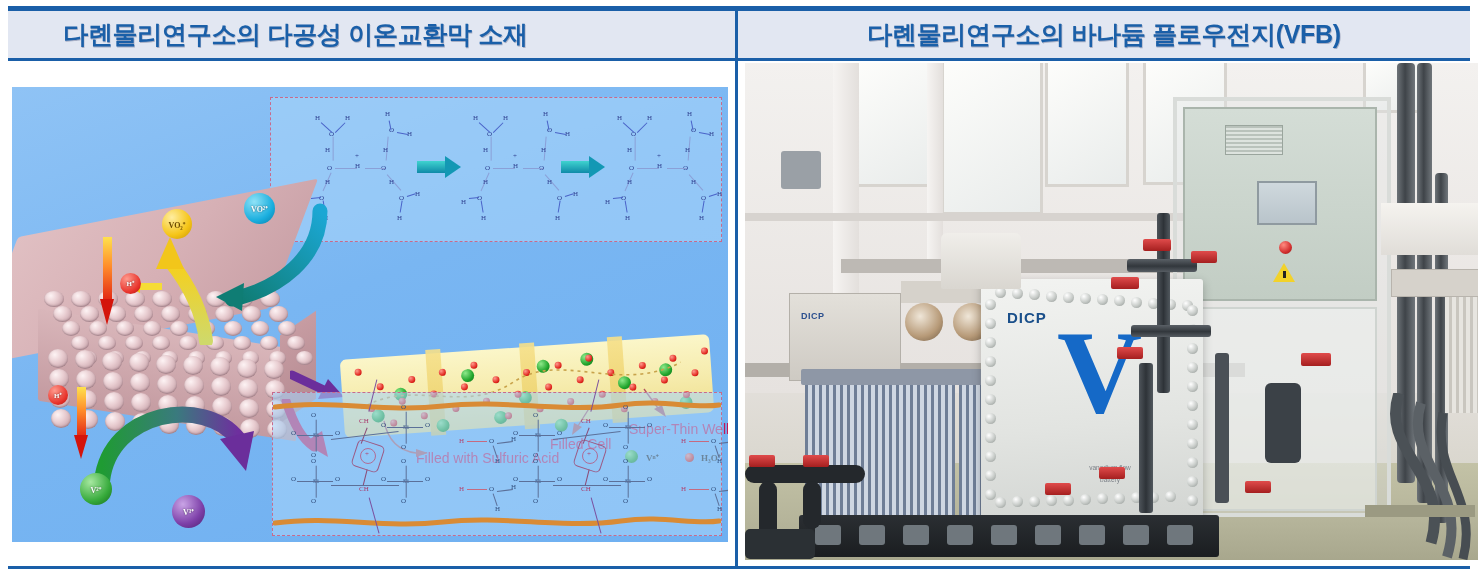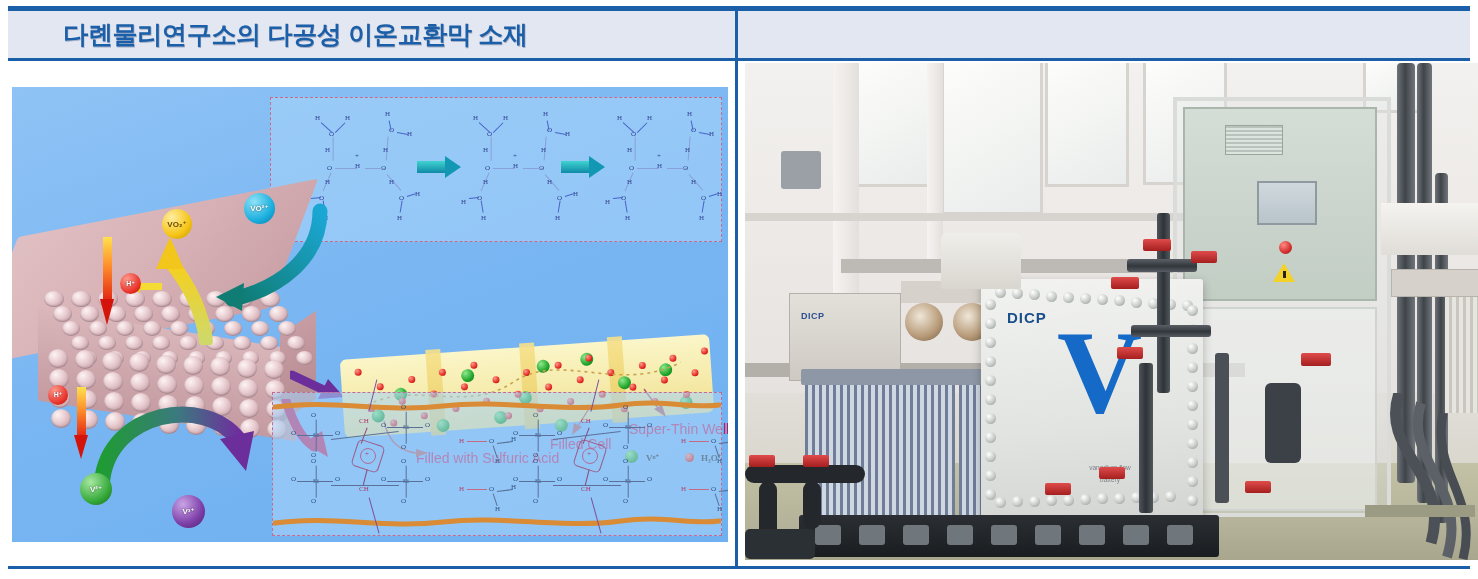--- a/index.html
+++ b/index.html
@@ -36,21 +36,21 @@
               background:linear-gradient(180deg,#d9b6ba,#c39aa0);transform:skewY(9deg);border-radius:2px;}
   .slab-side{position:absolute;left:262px;top:86px;width:36px;height:88px;
              background:linear-gradient(180deg,#c79ca2,#b58b92);transform:skewY(-34deg);}
   .dots{position:absolute;inset:0;}
   .dot{position:absolute;border-radius:50%;
        background:radial-gradient(circle at 34% 30%,#fdf3f4 0%,#e8ccd0 42%,#b9929a 100%);
        box-shadow:inset 0 -1px 2px rgba(90,60,70,.45);}
 
   
   .ion{position:absolute;border-radius:50%;display:flex;align-items:center;justify-content:center;
-       font-size:8px;font-weight:bold;color:#fff;text-shadow:0 0 2px rgba(0,0,0,.6);}
+       font-size:8px;font-weight:bold;color:#fff;text-shadow:0 0 2px rgba(0,0,0,.6);font-family:Liberation Serif, serif;}
   .ion.h     {background:radial-gradient(circle at 33% 28%,#ff9a8d,#e8322a 65%,#a9120d);}
   .ion.vo2   {background:radial-gradient(circle at 33% 28%,#ffeda0,#f5c518 60%,#c99400);color:#6b4a00;text-shadow:none;}
   .ion.vo    {background:radial-gradient(circle at 33% 28%,#8fe2f7,#19aede 62%,#0a7ba6);}
   .ion.v2    {background:radial-gradient(circle at 33% 28%,#a6e8a0,#35a93a 62%,#16681d);}
   .ion.v3    {background:radial-gradient(circle at 33% 28%,#c9a4e6,#7d3fa8 60%,#4d2070);}
 
   
   .arr-down{position:absolute;left:88px;top:150px;width:15px;height:90px;}
   .arr-down .shaft{position:absolute;left:3px;top:0;width:9px;height:66px;
                    background:linear-gradient(180deg,#ffe14d,#ff8c2b 45%,#e01f12);}
@@ -160,20 +160,23 @@
 
 <div class="page">
 
   <div class="top-rule"></div>
   <div class="header-band"></div>
   <div class="header-divider"></div>
   <div class="header-rule"></div>
 
   <div class="hcell left">
     <div class="htitle">다롄물리연구소의 다공성 이온교환막 소재</div>
+  </div>
+  <div class="hcell right">
+    <div class="htitle">다롄물리연구소의 바나듐 플로우전지(VFB)</div>
   </div>
 
   <div class="body-divider"></div>
   <div class="bottom-rule"></div>
 
   <div class="illus">
 
     <div class="panel panel-top">
       <div id="grot" style="position:absolute;inset:0;">
           <div class="atom" style="left: 56px; top: 66px;">O</div>

